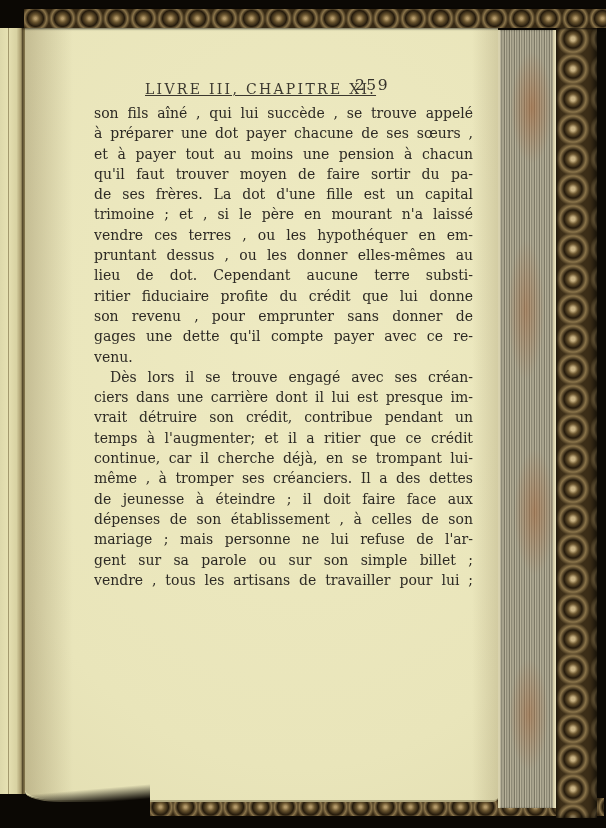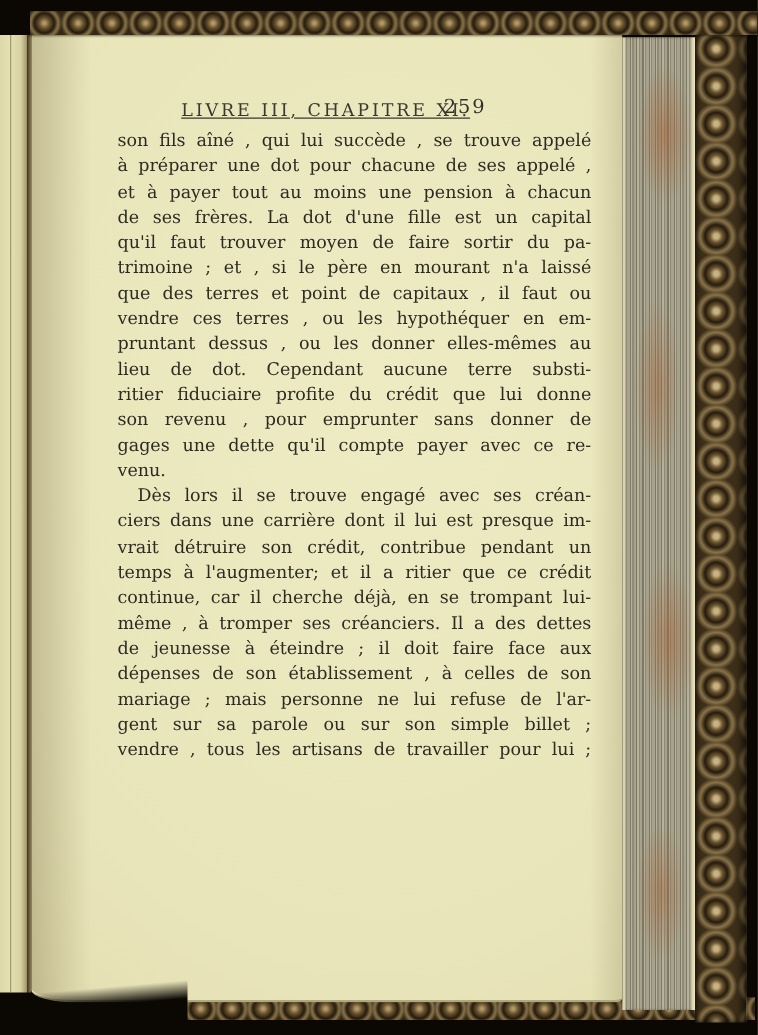--- a/index.html
+++ b/index.html
@@ -183,26 +183,25 @@
     <div class="inner-crease"></div>
   </div>
   <div class="gutter-crease"></div>
 
   <div class="page">
     <div class="running-head">LIVRE III, CHAPITRE XI.</div>
     <div class="folio">259</div>
     <div class="text-block">
         <div class="para">
           <div class="line">son fils aîné , qui lui succède , se trouve appelé</div>
-          <div class="line">à préparer une dot pour chacune de ses appelé ,</div>
+          <div class="line">à préparer une dot payer chacune de ses sœurs ,</div>
           <div class="line">et à payer tout au moins une pension à chacun</div>
+          <div class="line">qu'il faut trouver moyen de faire sortir du pa-</div>
           <div class="line">de ses frères. La dot d'une fille est un capital</div>
-          <div class="line">qu'il faut trouver moyen de faire sortir du pa-</div>
           <div class="line">trimoine ; et , si le père en mourant n'a laissé</div>
-          <div class="line">que des terres et point de capitaux , il faut ou</div>
           <div class="line">vendre ces terres , ou les hypothéquer en em-</div>
           <div class="line">pruntant dessus , ou les donner elles-mêmes au</div>
           <div class="line">lieu de dot. Cependant aucune terre substi-</div>
           <div class="line">ritier fiduciaire profite du crédit que lui donne</div>
           <div class="line">son revenu , pour emprunter sans donner de</div>
           <div class="line">gages une dette qu'il compte payer avec ce re-</div>
           <div class="line no-just">venu.</div>
         </div>
         <div class="para indent">
           <div class="line">Dès lors il se trouve engagé avec ses créan-</div>

